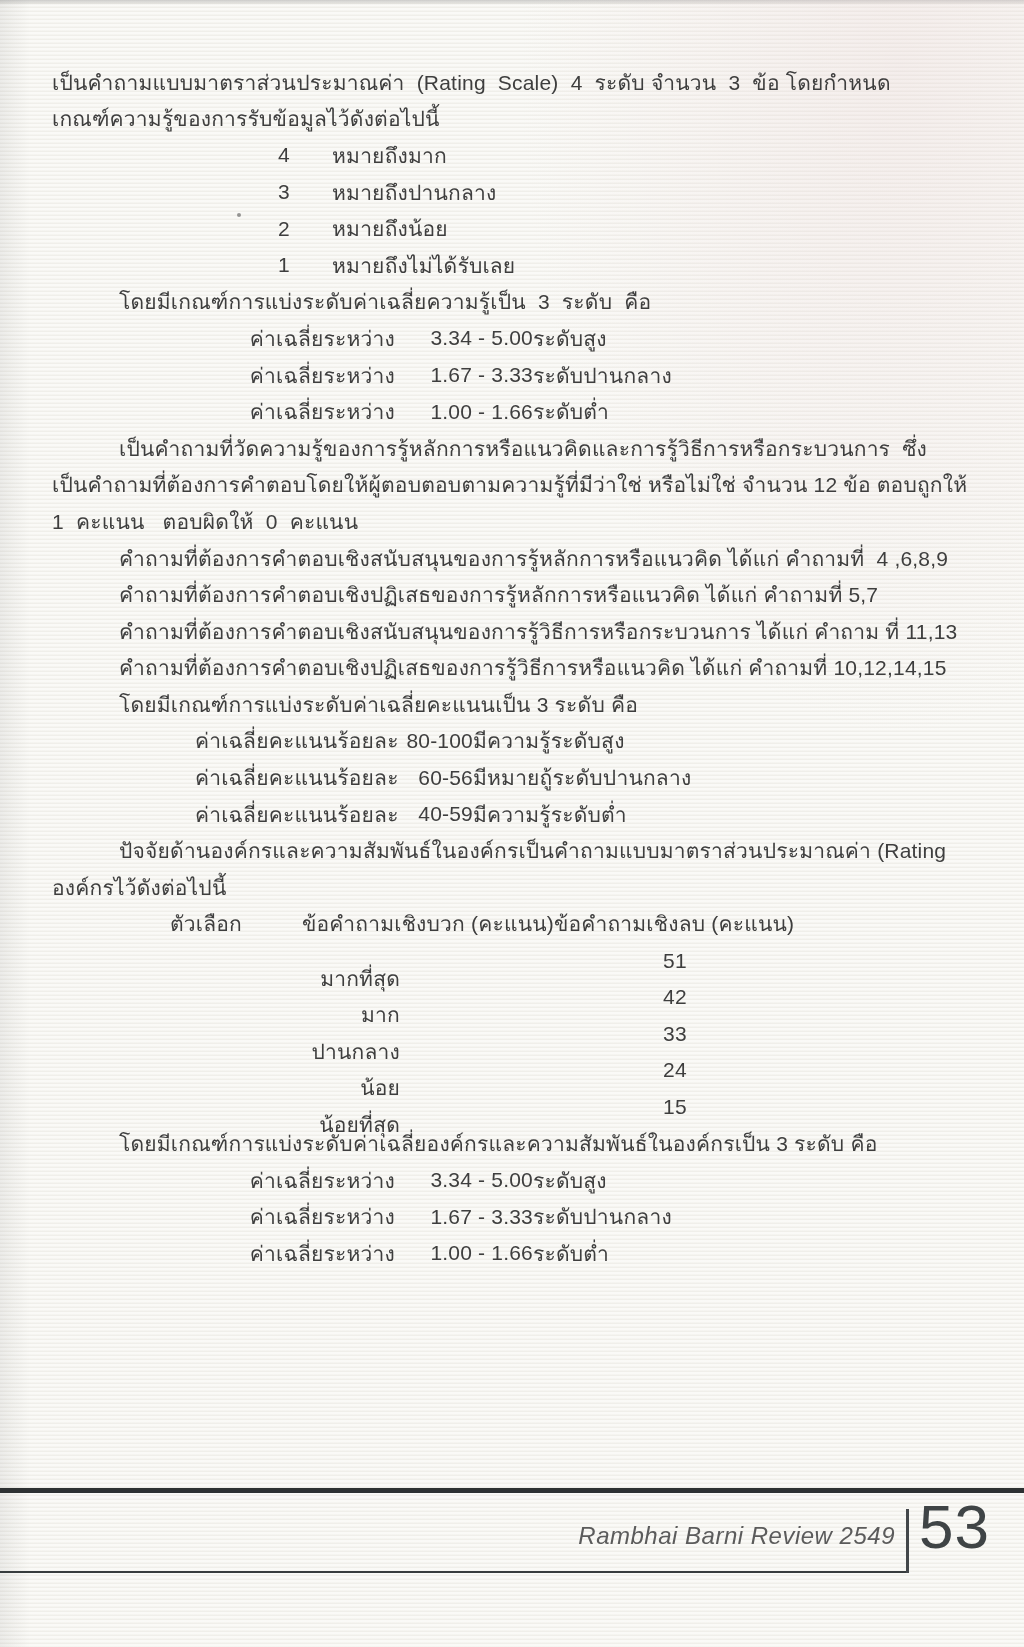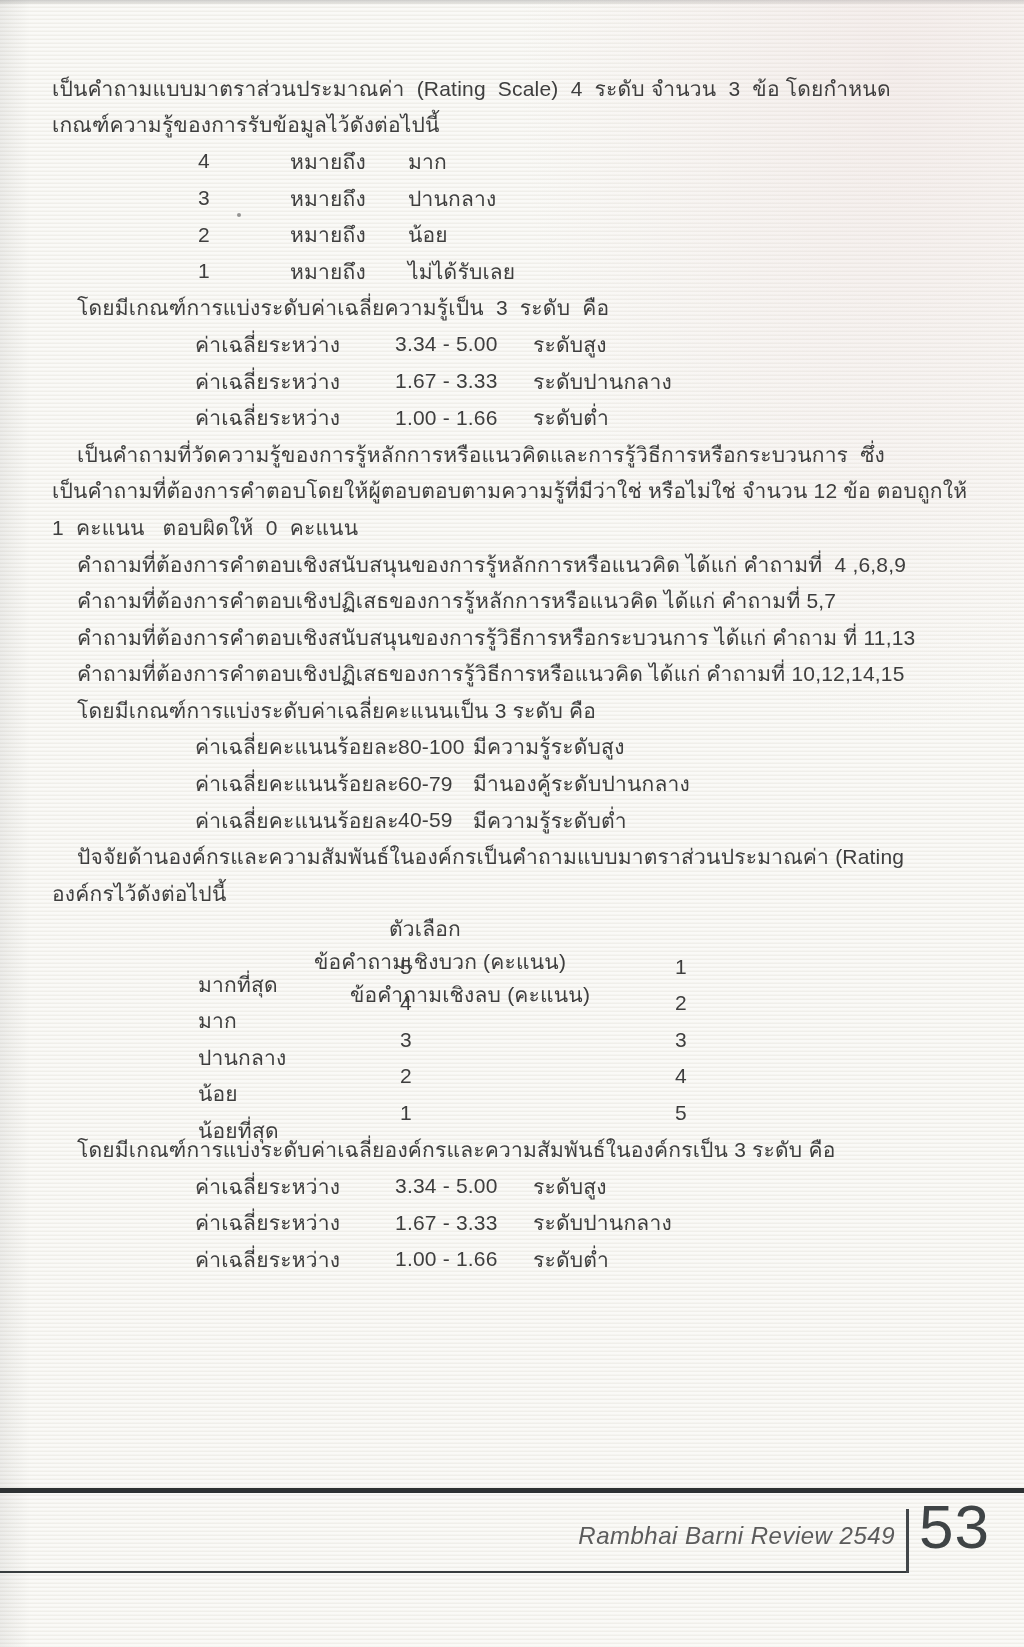--- a/index.html
+++ b/index.html
@@ -12,48 +12,48 @@
     background-color:#f7f6f2;
     background-image:
       radial-gradient(ellipse at 88% 4%, rgba(231,210,210,0.30), rgba(231,210,210,0) 30%),
       linear-gradient(180deg, rgba(40,40,40,0.22), rgba(255,255,255,0) 5px),
       linear-gradient(90deg, rgba(110,110,110,0.10), rgba(255,255,255,0) 30px),
       repeating-linear-gradient(180deg,
         rgba(255,255,255,0.40) 0px, rgba(255,255,255,0.40) 2px,
         rgba(224,222,216,0.30) 3px, rgba(224,222,216,0.30) 4px);
     overflow:hidden;
   }
-  .content{position:absolute;top:70px;left:0;width:860px;}
+  .content{position:absolute;top:64px;left:0;width:860px;text-align:right;}
   .line{
     height:36.6px;
     display:flex;align-items:center;
     font-size:21px;
     white-space:pre;
     letter-spacing:0.2px;
   }
   .pl-body{padding-left:52px;}
-  .pl-indent{padding-left:77px;}
+  .pl-indent{padding-left:119px;}
 
   
   .row-rating{padding-left:198px;}
   .row-rating .c-num{display:inline-block;width:92px;}
   .row-rating .c-means{display:inline-block;width:118px;}
 
   
   .row-crit{padding-left:195px;}
   .c-critlabel{display:inline-block;width:200px;}
   .c-range{display:inline-block;width:138px;}
 
   
   .row-pct{padding-left:195px;}
   .c-pctlabel{display:inline-block;width:203px;}
   .c-pctrange{display:inline-block;width:75px;}
 
   
-  .row-choicehead{padding-left:80px;flex-direction:column;}
+  .row-choicehead{padding-left:80px;}
   .c-choicehead{display:inline-block;width:162px;}
   .c-poshead{display:inline-block;width:312px;}
   .row-choice{padding-left:198px;}
   .c-choicelabel{display:inline-block;width:202px;margin-top:35px;}
   .c-posval{display:inline-block;width:275px;}
 
   
   .speck{position:absolute;left:237px;top:213px;width:4px;height:4px;border-radius:50%;background:rgba(70,70,70,0.55);}
 
   
@@ -109,21 +109,21 @@
     <div class="line pl-indent">คำถามที่ต้องการคำตอบเชิงสนับสนุนของการรู้หลักการหรือแนวคิด ได้แก่ คำถามที่  4 ,6,8,9</div>
     <div class="line pl-indent">คำถามที่ต้องการคำตอบเชิงปฏิเสธของการรู้หลักการหรือแนวคิด ได้แก่ คำถามที่ 5,7</div>
     <div class="line pl-indent">คำถามที่ต้องการคำตอบเชิงสนับสนุนของการรู้วิธีการหรือกระบวนการ ได้แก่ คำถาม ที่ 11,13</div>
     <div class="line pl-indent">คำถามที่ต้องการคำตอบเชิงปฏิเสธของการรู้วิธีการหรือแนวคิด ได้แก่ คำถามที่ 10,12,14,15</div>
 
     <div class="line pl-indent">โดยมีเกณฑ์การแบ่งระดับค่าเฉลี่ยคะแนนเป็น 3 ระดับ คือ</div>
     <div class="line row-pct">
       <span class="c-pctlabel">ค่าเฉลี่ยคะแนนร้อยละ</span><span class="c-pctrange">80-100</span><span>มีความรู้ระดับสูง</span>
     </div>
     <div class="line row-pct">
-      <span class="c-pctlabel">ค่าเฉลี่ยคะแนนร้อยละ</span><span class="c-pctrange">60-79</span><span>มีานองคู้ระดับปานกลาง</span>
+      <span class="c-pctlabel">ค่าเฉลี่ยคะแนนร้อยละ</span><span class="c-pctrange">60-56</span><span>มีหมายถู้ระดับปานกลาง</span>
     </div>
     <div class="line row-pct">
       <span class="c-pctlabel">ค่าเฉลี่ยคะแนนร้อยละ</span><span class="c-pctrange">40-59</span><span>มีความรู้ระดับต่ำ</span>
     </div>
 
     <div class="line pl-indent">ปัจจัยด้านองค์กรและความสัมพันธ์ในองค์กรเป็นคำถามแบบมาตราส่วนประมาณค่า (Rating</div>
     <div class="line pl-body">องค์กรไว้ดังต่อไปนี้</div>
 
     <div class="line row-choicehead">
       <span class="c-choicehead">ตัวเลือก</span><span class="c-poshead">ข้อคำถามเชิงบวก (คะแนน)</span><span>ข้อคำถามเชิงลบ (คะแนน)</span>

